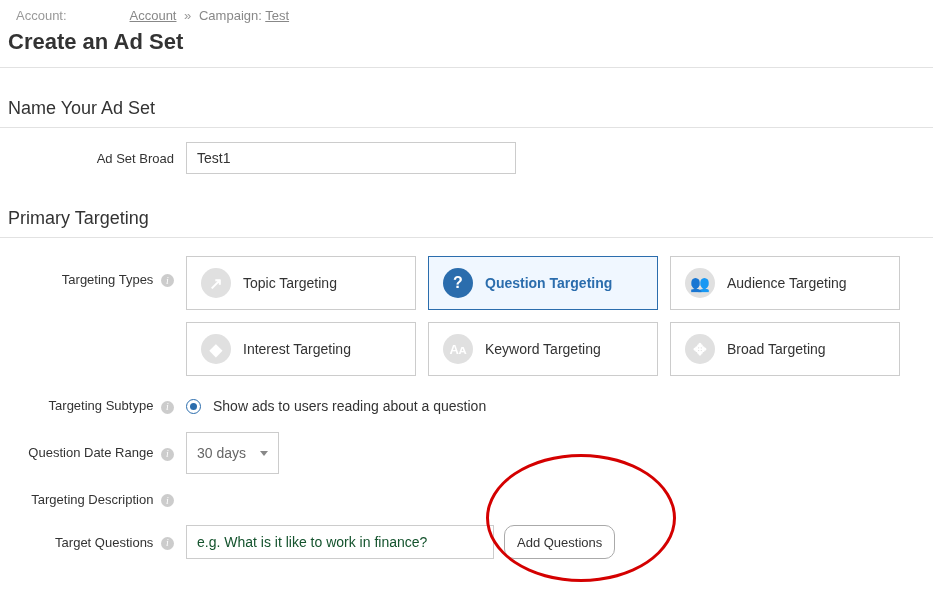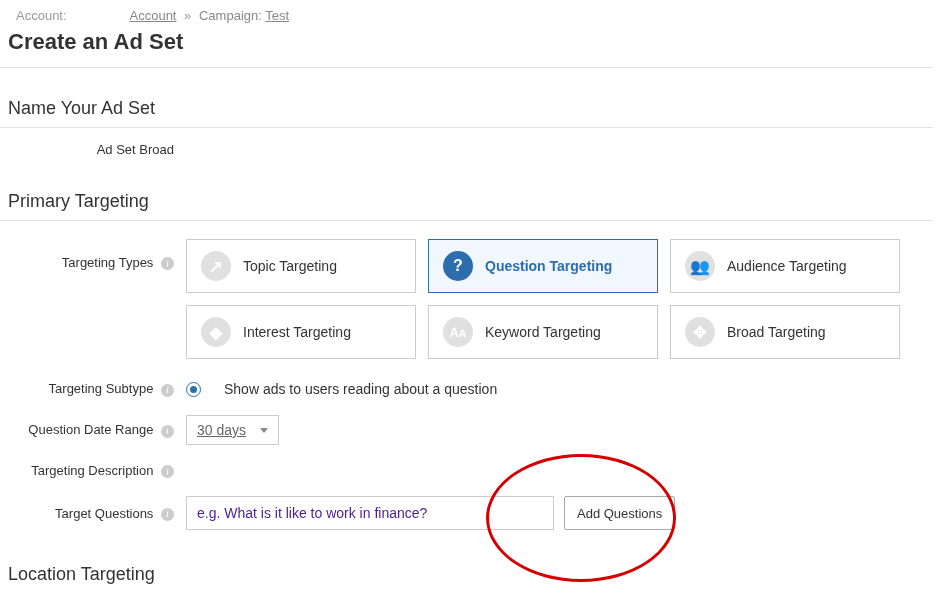--- a/index.html
+++ b/index.html
@@ -114,70 +114,69 @@
       align-items: center;
       justify-content: center;
       font-size: 16px;
       font-weight: bold;
     }
     .type-card.active .type-icon {
       background: #2b6dad;
     }
     
     .radio-group { display: flex; gap: 28px; align-items: center; }
-    .radio-item { display: flex; align-items: center; gap: 23px; cursor: pointer; }
+    .radio-item { display: flex; align-items: center; gap: 12px; cursor: pointer; }
     .radio-outer {
       width: 15px; height: 15px; border-radius: 50%;
       border: 1px solid #999; display: inline-flex;
       align-items: center; justify-content: center;
     }
     .radio-item.selected .radio-outer { border-color: #2b6dad; }
     .radio-dot { width: 7px; height: 7px; border-radius: 50%; background: #2b6dad; display: none; }
     .radio-item.selected .radio-dot { display: block; }
     
     .dropdown {
       border: 1px solid #ccc;
-      height: 30px;
+      height: 42px;
       padding: 0 10px;
       display: inline-flex;
       align-items: center;
       gap: 14px;
       cursor: pointer;
       font-size: 14px;
       color: #666;
-      text-decoration: underline;
     }
     .dropdown-caret {
       width: 0; height: 0;
       border-left: 4px solid transparent;
       border-right: 4px solid transparent;
       border-top: 5px solid #888;
     }
     .desc-text { font-size: 14px; color: #333; }
     
     .question-row { display: flex; align-items: center; gap: 10px; }
     .question-input-wrap {
       border: 1px solid #ccc;
-      width: 368px;
+      width: 308px;
       height: 34px;
       padding: 5px 10px;
-      color: #4c1d95;
+      color: #14532d;
       font-size: 14px;
       display: flex;
       align-items: center;
     }
     .add-btn {
       border: 1px solid #aaa;
       background: #fff;
       height: 34px;
       padding: 0 12px;
       font-size: 13px;
       cursor: pointer;
       color: #333;
-      border-radius: 2px;
+      border-radius: 10px;
     }
     
     .annotation-circle {
       position: absolute;
       border: 3px solid #d40000;
       border-radius: 50%;
       pointer-events: none;
       z-index: 10;
     }
     .content-wrap { position: relative; }
@@ -195,20 +194,23 @@
   </div>
 
   <h1 class="page-title">Create an Ad Set</h1>
   <div class="page-title-divider"></div>
 
   <h2 class="section-title">Name Your Ad Set</h2>
   <div class="section-divider"></div>
 
   <div class="form-row">
     <div class="form-label">Ad Set Broad</div>
+    <div class="form-content">
+      <input class="text-input" value="Test1" style="">
+    </div>
   </div>
 
   <h2 class="section-title">Primary Targeting</h2>
   <div class="section-divider"></div>
 
   <div class="form-row top-align" style="padding-top:18px;">
     <div class="form-label" style="padding-top:16px;">
       <span>Targeting Types</span>
       <span class="info-icon">i</span>
     </div>

